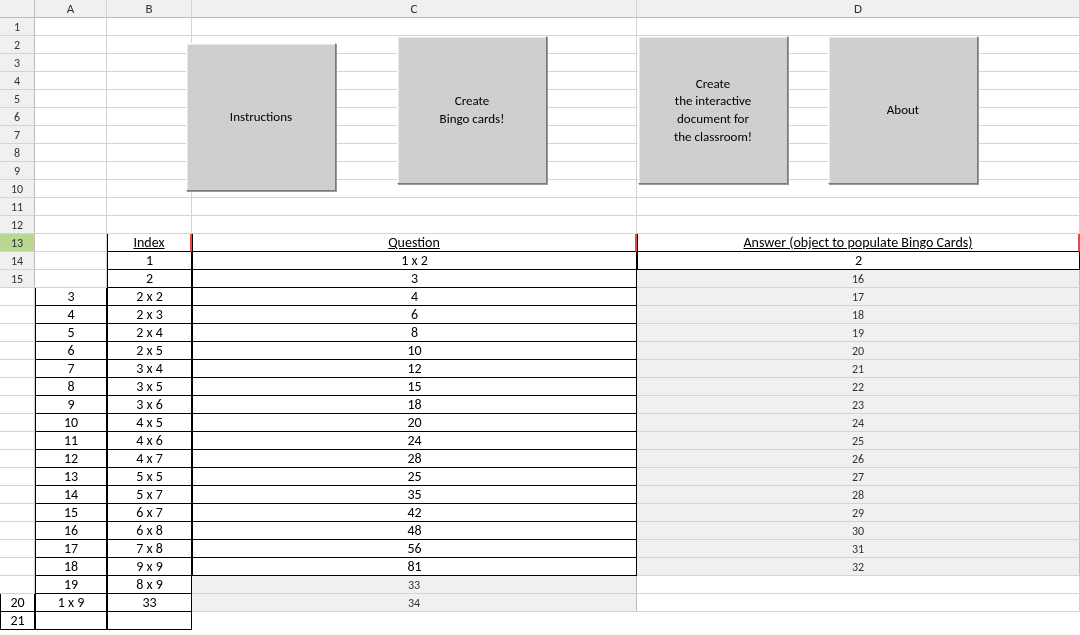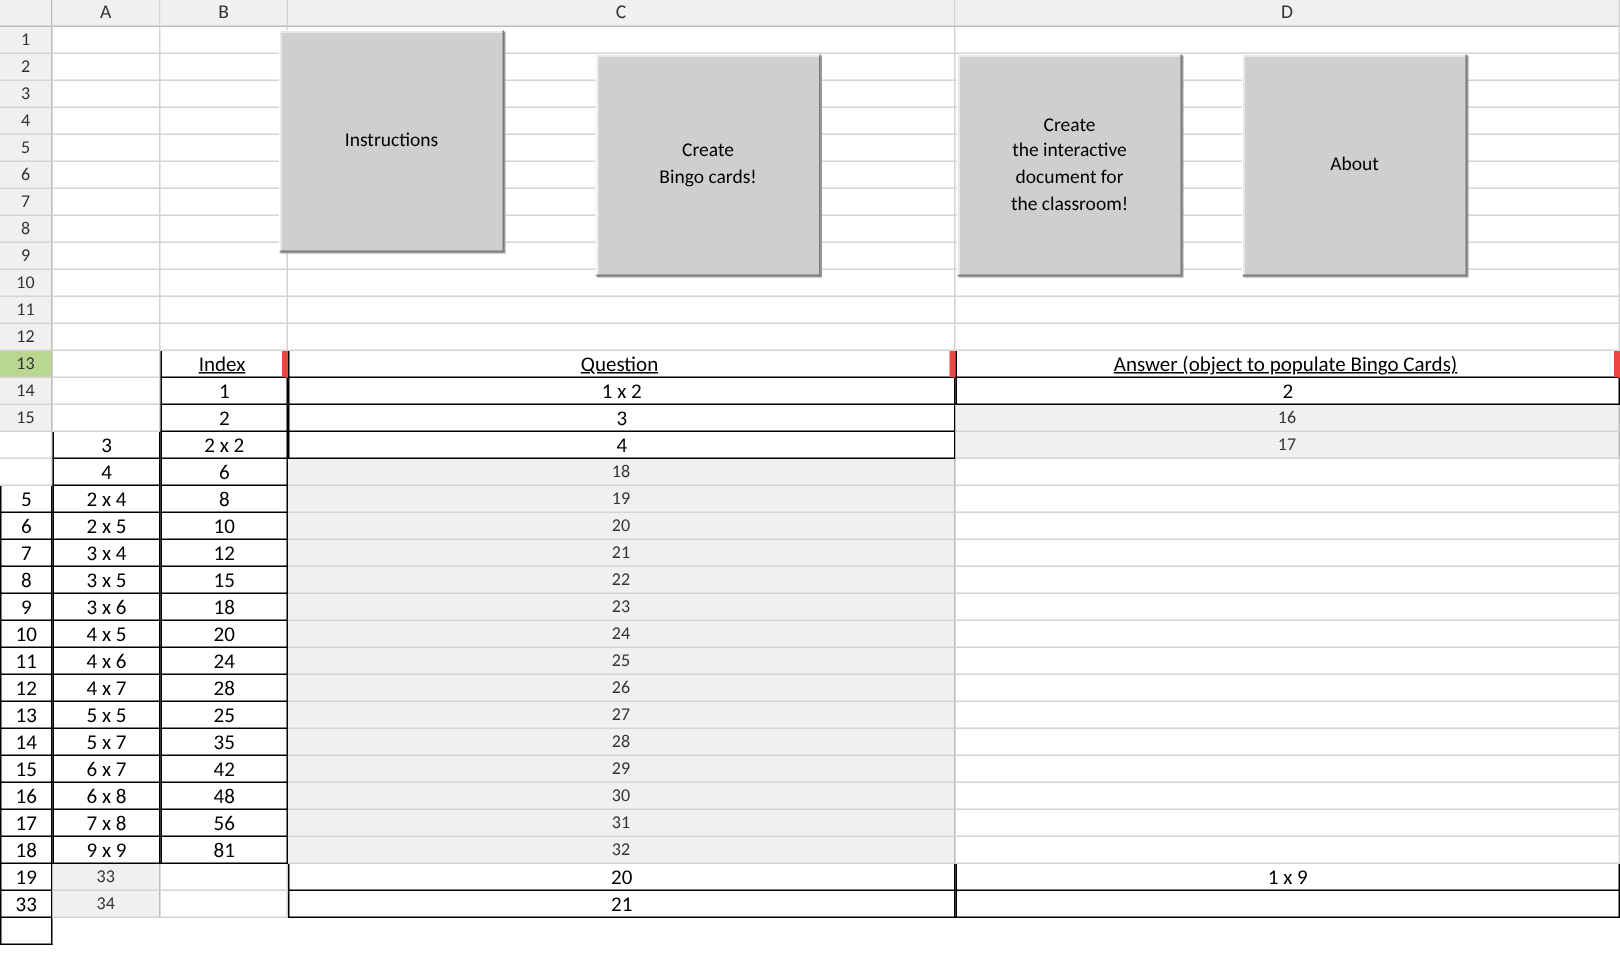--- a/index.html
+++ b/index.html
@@ -55,21 +55,21 @@
       border-bottom: 1px solid #bdbdbd;
     }
     .data-cell {
       border-left: 1px solid #000;
       border-right: 1px solid #000;
       border-bottom: 1px solid #000;
       font-size: 14px;
     }
     .data-head-cell {
       border-left: 1px solid #000;
-      border-right: 4px solid #ef4444;
+      border-right: 2px solid #ef4444;
       border-bottom: 1px solid #000;
       font-size: 14px;
       text-decoration: underline;
     }
     
     .btn {
       position: absolute;
       width: 150px;
       height: 148px;
       background: #cfcfcf;
@@ -175,20 +175,21 @@
     <div class="cell data-cell">2</div>
     <div class="cell data-cell">3</div>
     <div class="rh">16</div>
     <div class="cell"></div>
     <div class="cell data-cell">3</div>
     <div class="cell data-cell">2 x 2</div>
     <div class="cell data-cell">4</div>
     <div class="rh">17</div>
     <div class="cell"></div>
     <div class="cell data-cell">4</div>
+    <div class="cell data-cell">2 x 3</div>
     <div class="cell data-cell">6</div>
     <div class="rh">18</div>
     <div class="cell"></div>
     <div class="cell data-cell">5</div>
     <div class="cell data-cell">2 x 4</div>
     <div class="cell data-cell">8</div>
     <div class="rh">19</div>
     <div class="cell"></div>
     <div class="cell data-cell">6</div>
     <div class="cell data-cell">2 x 5</div>
@@ -249,28 +250,29 @@
     <div class="cell data-cell">7 x 8</div>
     <div class="cell data-cell">56</div>
     <div class="rh">31</div>
     <div class="cell"></div>
     <div class="cell data-cell">18</div>
     <div class="cell data-cell">9 x 9</div>
     <div class="cell data-cell">81</div>
     <div class="rh">32</div>
     <div class="cell"></div>
     <div class="cell data-cell">19</div>
+    <div class="cell data-cell">8 x 9</div>
     <div class="rh">33</div>
     <div class="cell"></div>
     <div class="cell data-cell">20</div>
     <div class="cell data-cell">1 x 9</div>
     <div class="cell data-cell">33</div>
     <div class="rh">34</div>
     <div class="cell"></div>
     <div class="cell data-cell">21</div>
     <div class="cell data-cell"></div>
     <div class="cell data-cell"></div>
   </div>
 
-<div class="btn" style="left:186px; top:20px;">Instructions</div>
+<div class="btn" style="left:186px; top:43px;">Instructions</div>
 <div class="btn" style="left:397px; top:36px;">Create<br>Bingo cards!</div>
 <div class="btn" style="left:638px; top:36px;">Create<br>the interactive<br>document for<br>the classroom!</div>
 <div class="btn" style="left:828px; top:36px;">About</div>
 
 </body></html>

